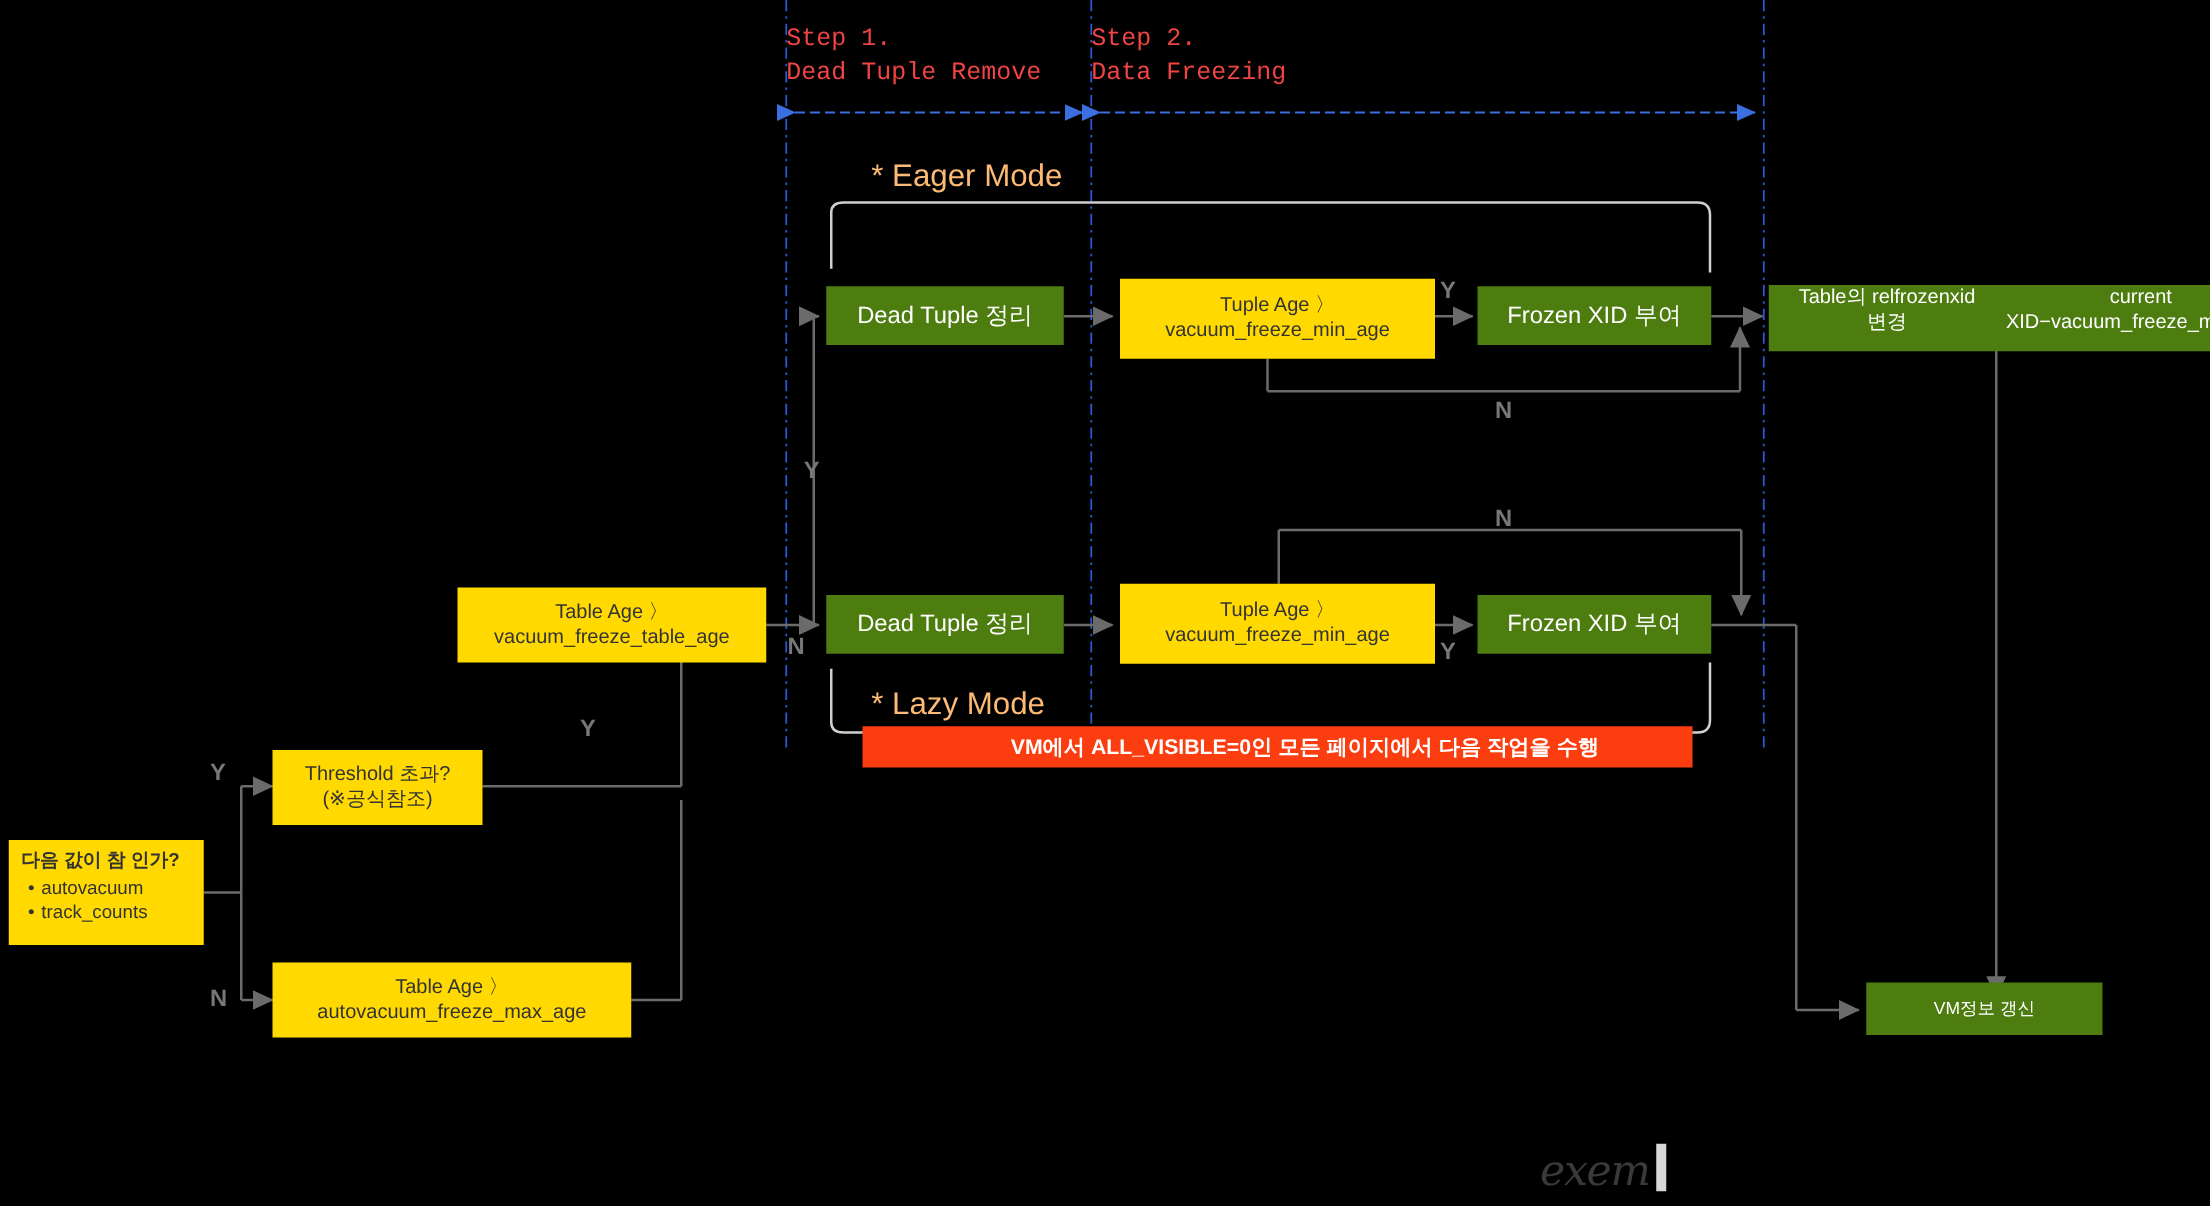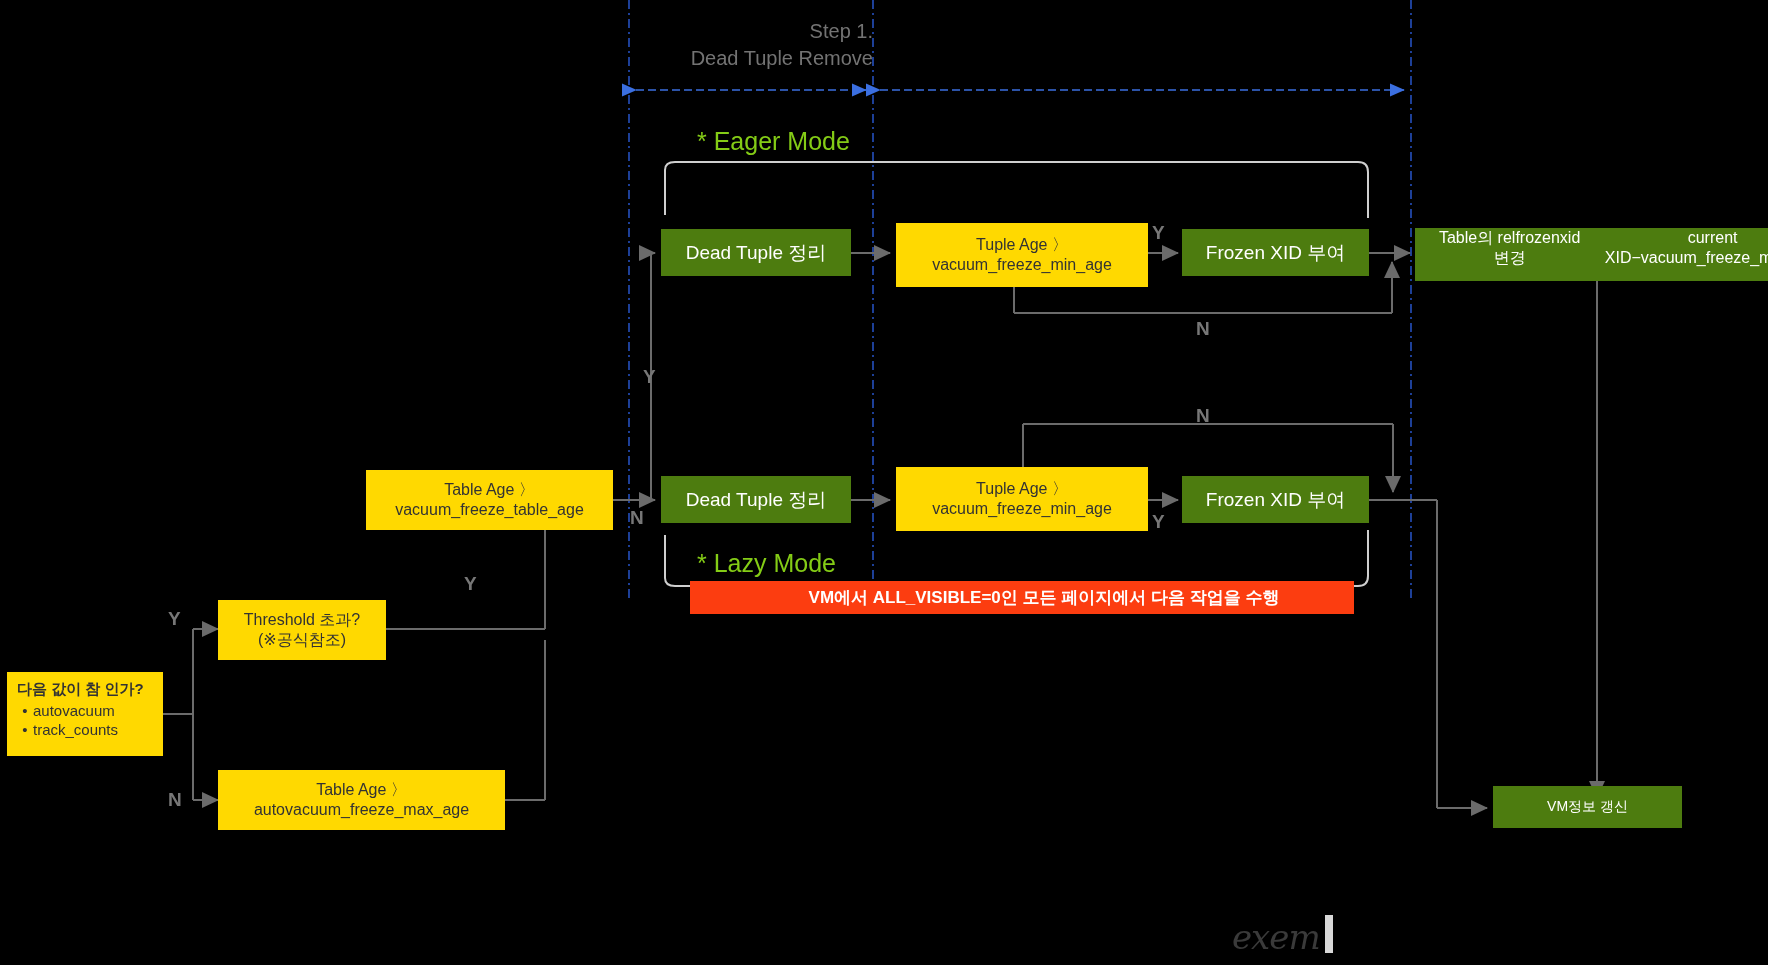--- a/index.html
+++ b/index.html
@@ -4,22 +4,22 @@
 <style>
   html,body{margin:0;padding:0;background:#000;}
   body{width:1768px;height:965px;overflow:hidden;font-family:"Liberation Sans","DejaVu Sans",sans-serif;}
   #stage{position:relative;width:1768px;height:965px;background:#000;}
   .abs{position:absolute;box-sizing:border-box;}
   .box{display:flex;align-items:center;justify-content:center;text-align:center;line-height:1.25;}
   .blue{background:#4d7c0f;color:#fff;}
   .yellow{background:#ffd900;color:#333333;}
   .orange{background:#fc3d10;color:#ffffff;font-weight:bold;}
   .lbl{color:#777777;font-weight:bold;}
-  .steplbl{color:#737373;text-align:right;line-height:1.35;}
-  .modelbl{color:#84cc16;}
+  .steplbl{color:#ef4444;text-align:left;line-height:1.35;font-family:Liberation Mono, monospace;}
+  .modelbl{color:#fdba74;}
   svg{position:absolute;left:0;top:0;}
   .bullets{display:block;text-align:left;}
   .bullets .hd{display:block;font-weight:bold;margin-bottom:3px;}
   .bullets .bi{display:block;white-space:nowrap;}
   .bullets .bi .dot{display:inline-block;width:16px;text-align:center;}
   .logo{color:#3a3a3a;font-family:"DejaVu Serif",serif;font-style:italic;letter-spacing:-1px;}
   .logobar{background:#d8d8d8;}
 </style>
 </head>
 <body>
@@ -93,20 +93,24 @@
 
     <g stroke="#cfcfcf" stroke-width="2" fill="none">
       <path d="M665,535 L665,578 Q665,586 675,586 L1358,586 Q1368,586 1368,576 L1368,530"></path>
     </g>
   </svg>
 
   <div class="abs steplbl" style="left:629px;top:18px;width:244px;font-size:20px;">
     <div>Step 1.</div>
     <div>Dead Tuple Remove</div>
   </div>
+  <div class="abs steplbl" style="left:873px;top:18px;width:538px;font-size:20px;">
+    <div>Step 2.</div>
+    <div>Data Freezing</div>
+  </div>
 
   <div class="abs modelbl" style="left:697px;top:127px;font-size:25px;">* Eager Mode</div>
   <div class="abs modelbl" style="left:697px;top:549px;font-size:25px;">* Lazy Mode</div>
 
   <div class="abs box orange" style="left:690px;top:581px;width:664px;height:33px;font-size:17px;padding-left:44px;">VM에서 ALL_VISIBLE=0인 모든 페이지에서 다음 작업을 수행</div>
 
   <div class="abs box yellow bullets" style="left:7px;top:672px;width:156px;height:84px;padding:8px 10px;font-size:15px;display:block;">
     <span class="hd">다음 값이 참 인가?</span>
     <span class="bi"><span class="dot">•</span><span>autovacuum</span></span>
     <span class="bi"><span class="dot">•</span><span>track_counts</span></span>

